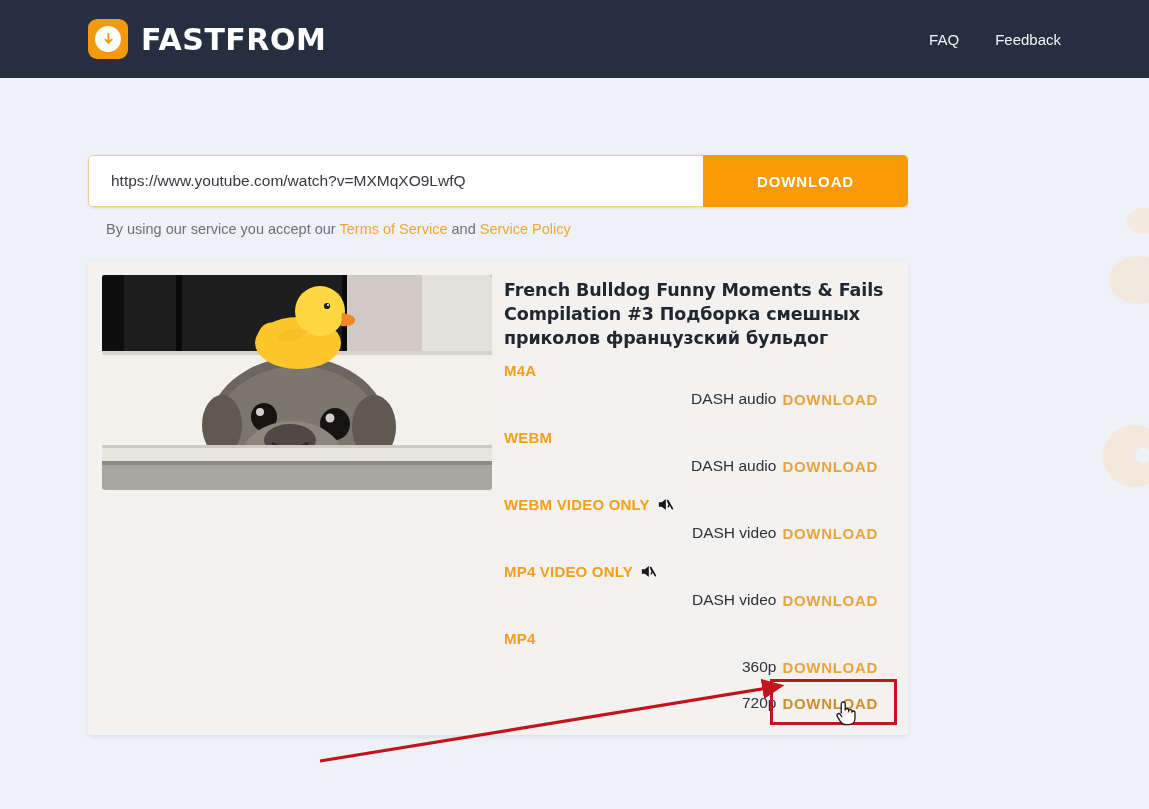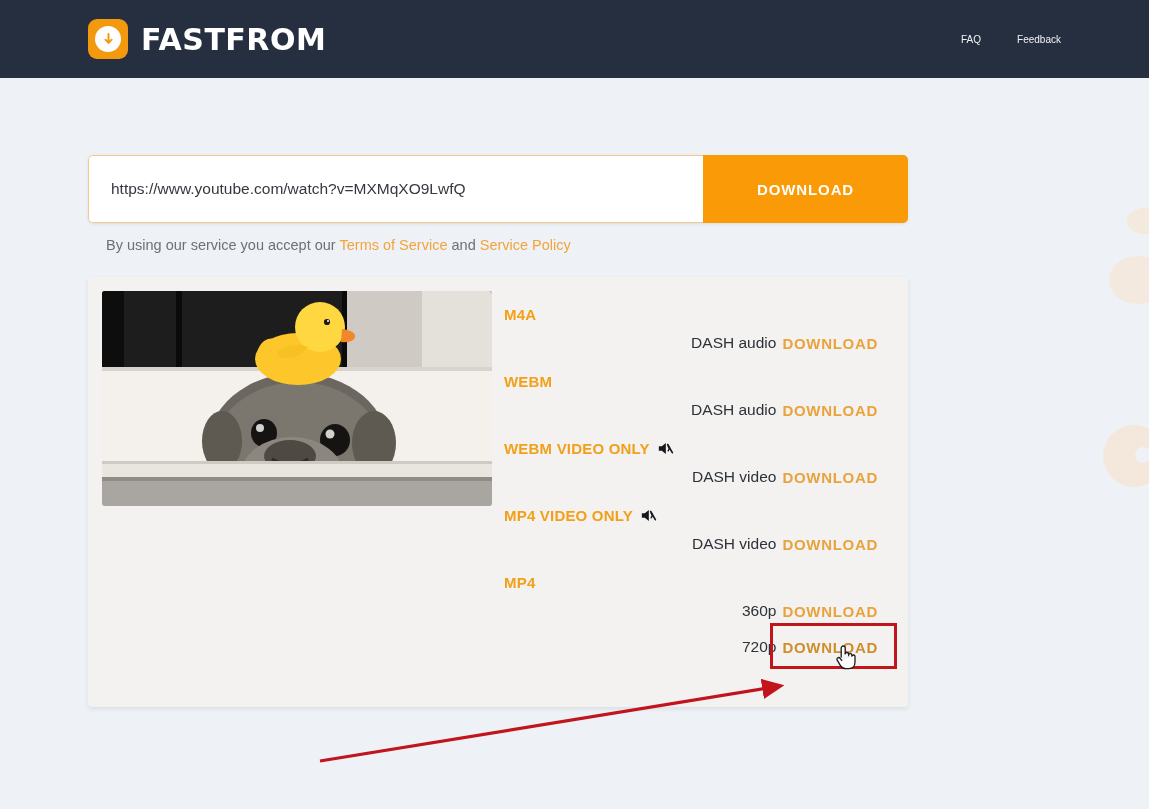--- a/index.html
+++ b/index.html
@@ -83,36 +83,36 @@
   }
 
   .nav {
     margin-left: auto;
     display: flex;
     align-items: center;
     gap: 36px;
   }
   .nav a {
     color: #f2f3f5;
-    font-size: 10px;
+    font-size: 15px;
     text-decoration: none;
   }
 
   
   .main {
     padding: 77px 88px 0 88px;
     position: relative;
     z-index: 3;
   }
 
   
   .search-row {
     display: flex;
     width: 820px;
-    height: 68px;
+    height: 52px;
     border-radius: 5px;
     overflow: hidden;
     box-shadow: 0 1px 3px rgba(20,30,50,.10);
   }
   .url-field {
     flex: 1;
     border: 1px solid #f2c98a;
     border-right: none;
     border-radius: 5px 0 0 5px;
     background: #ffffff;
@@ -337,20 +337,21 @@
 
           <rect x="0" y="170" width="390" height="16" fill="#e9e6e0"></rect>
           <rect x="0" y="170" width="390" height="3" fill="#cfcbc4"></rect>
           <rect x="0" y="186" width="390" height="29" fill="#a9a6a2"></rect>
           <rect x="0" y="186" width="390" height="4" fill="#8f8c88"></rect>
         </svg>
       </div>
     </div>
 
     <div class="info-col">
+      <h2 class="video-title">French Bulldog Funny Moments &amp; Fails Compilation #3 Подборка смешных приколов французский бульдог</h2>
 
       <div class="fmt-group">
         <span>M4A</span>
       </div>
       <div class="fmt-row">
         <span class="fmt-label">DASH audio</span>
         <a class="fmt-dl" href="#">DOWNLOAD</a>
       </div>
 
       <div class="fmt-group">

